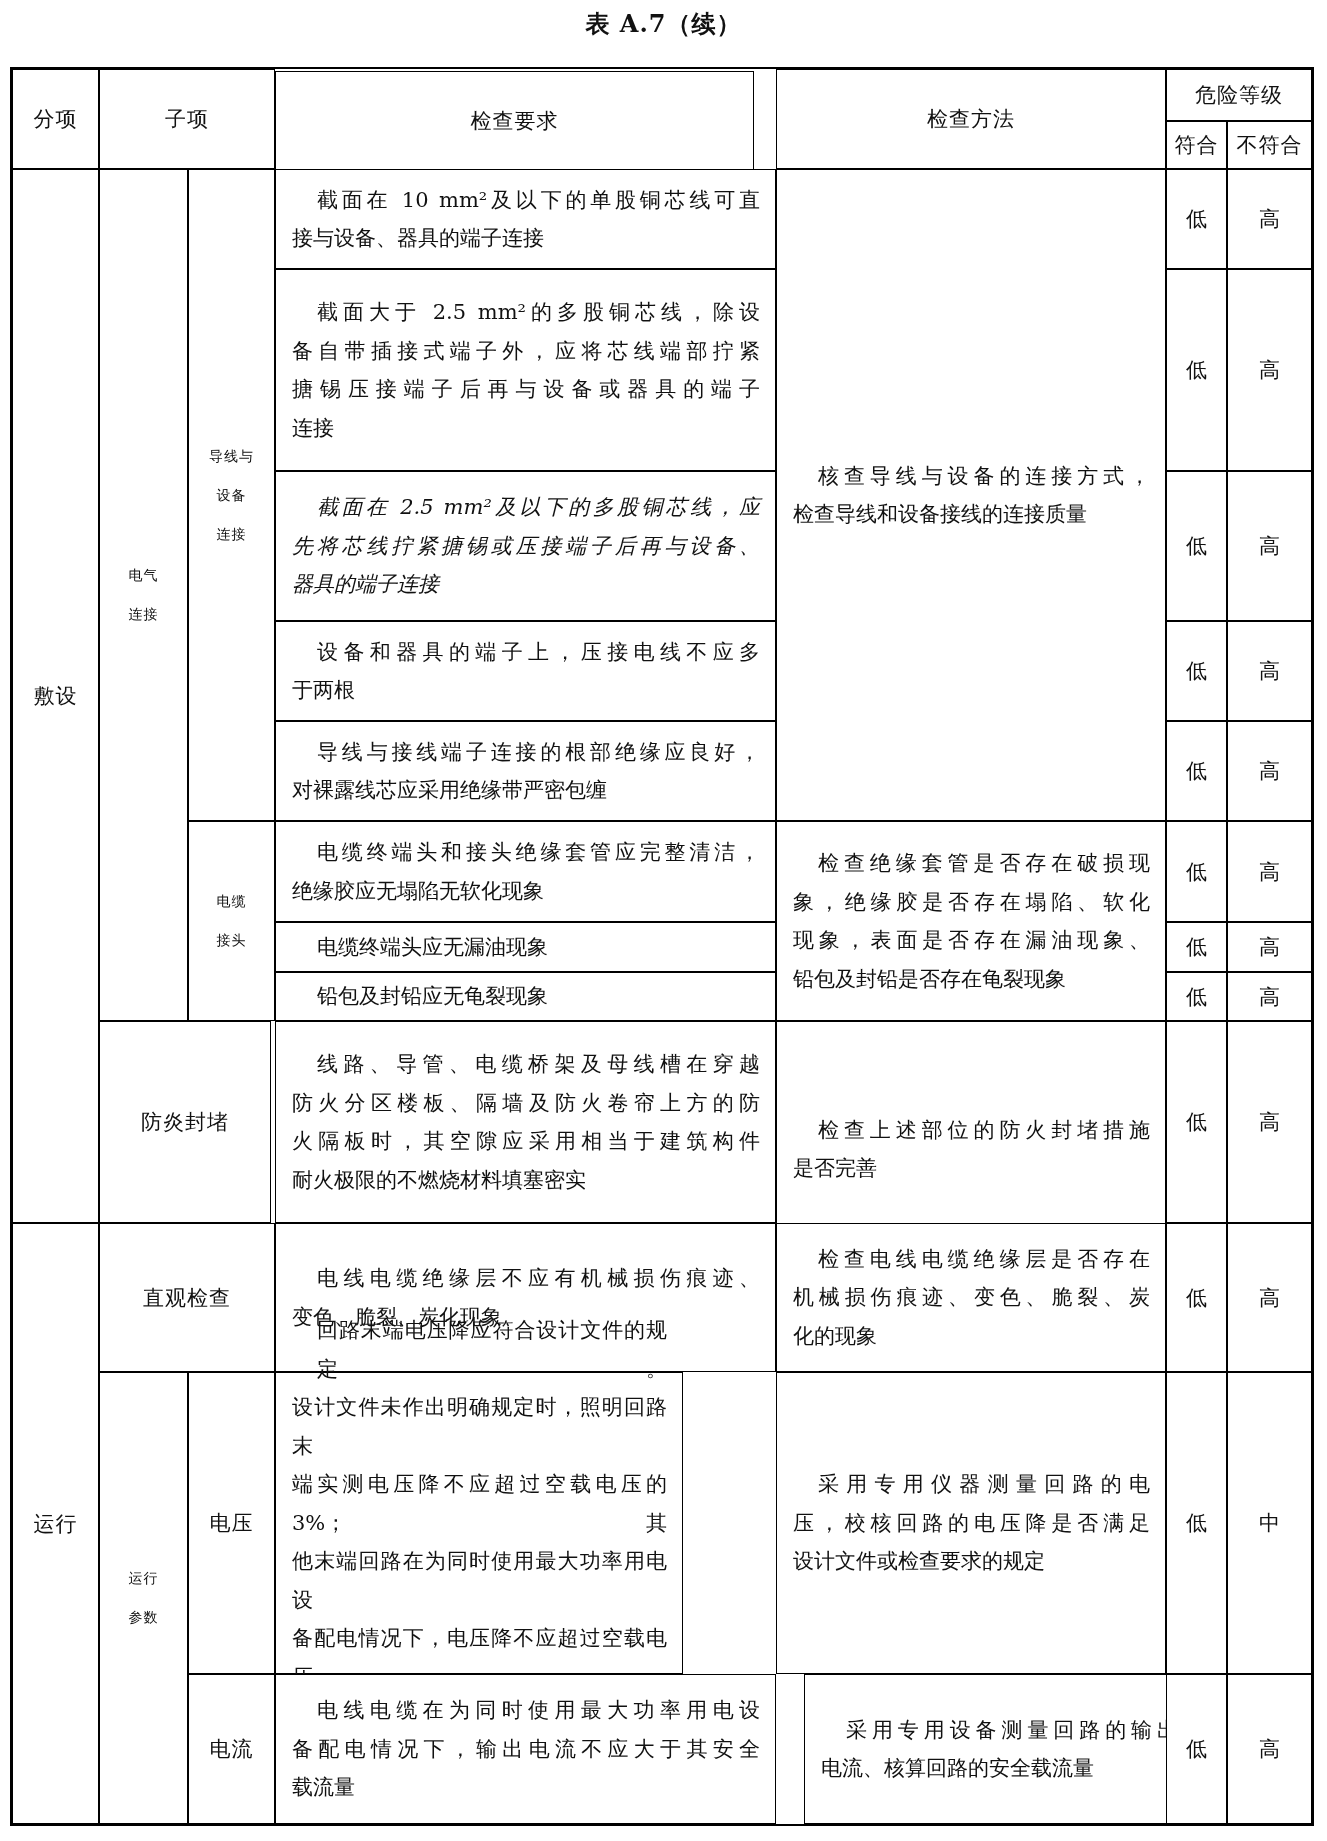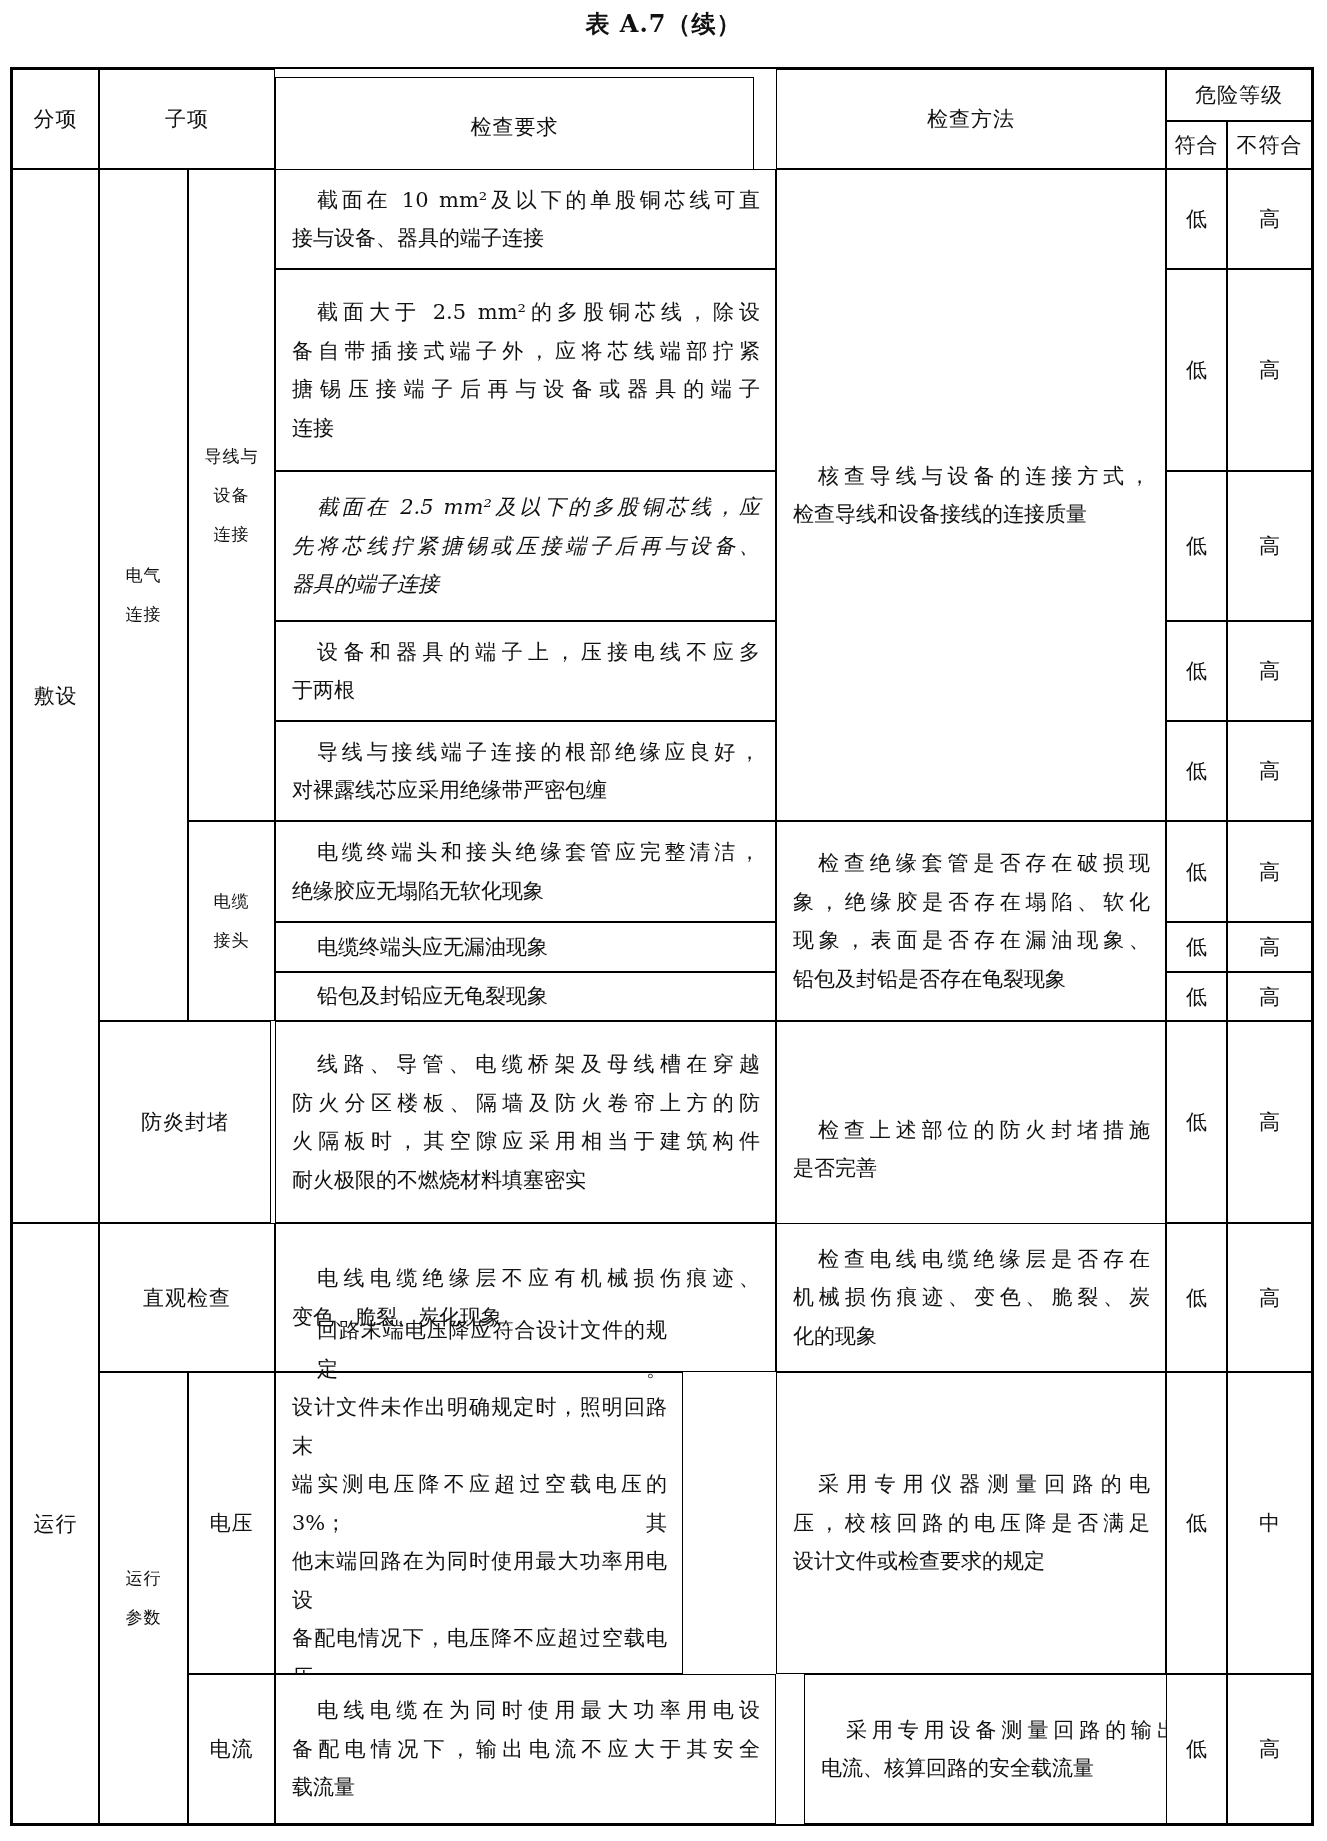--- a/index.html
+++ b/index.html
@@ -48,21 +48,21 @@
       background: #fff;
     }
     .htxt {
       font-size: 21px;
       letter-spacing: 1px;
       white-space: nowrap;
     }
     .lbl {
       line-height: 39px;
       text-align: center;
-      font-size: 17px;
+      font-size: 14px;
       letter-spacing: 1px;
     }
     .lbl .ln {
       display: block;
       text-align: center;
       white-space: nowrap;
     }
     .para {
       width: 100%;
       box-sizing: border-box;
@@ -91,21 +91,21 @@
 <div class="page-title">表 A.7（续）</div>
 
 <div>
 
   <div class="cell" style="left:12px;top:69px;width:87px;height:100px;">
     <span class="htxt">分项</span>
   </div>
   <div class="cell" style="left:99px;top:69px;width:176px;height:100px;">
     <span class="htxt">子项</span>
   </div>
-  <div class="cell" style="left:275px;top:77px;width:479px;height:100px;">
+  <div class="cell" style="left:275px;top:71px;width:479px;height:100px;">
     <span class="htxt">检查要求</span>
   </div>
   <div class="cell" style="left:776px;top:69px;width:390px;height:100px;">
     <span class="htxt">检查方法</span>
   </div>
   <div class="cell" style="left:1166px;top:69px;width:146px;height:52px;">
     <span class="htxt">危险等级</span>
   </div>
   <div class="cell" style="left:1166px;top:121px;width:61px;height:48px;">
     <span class="htxt">符合</span>

